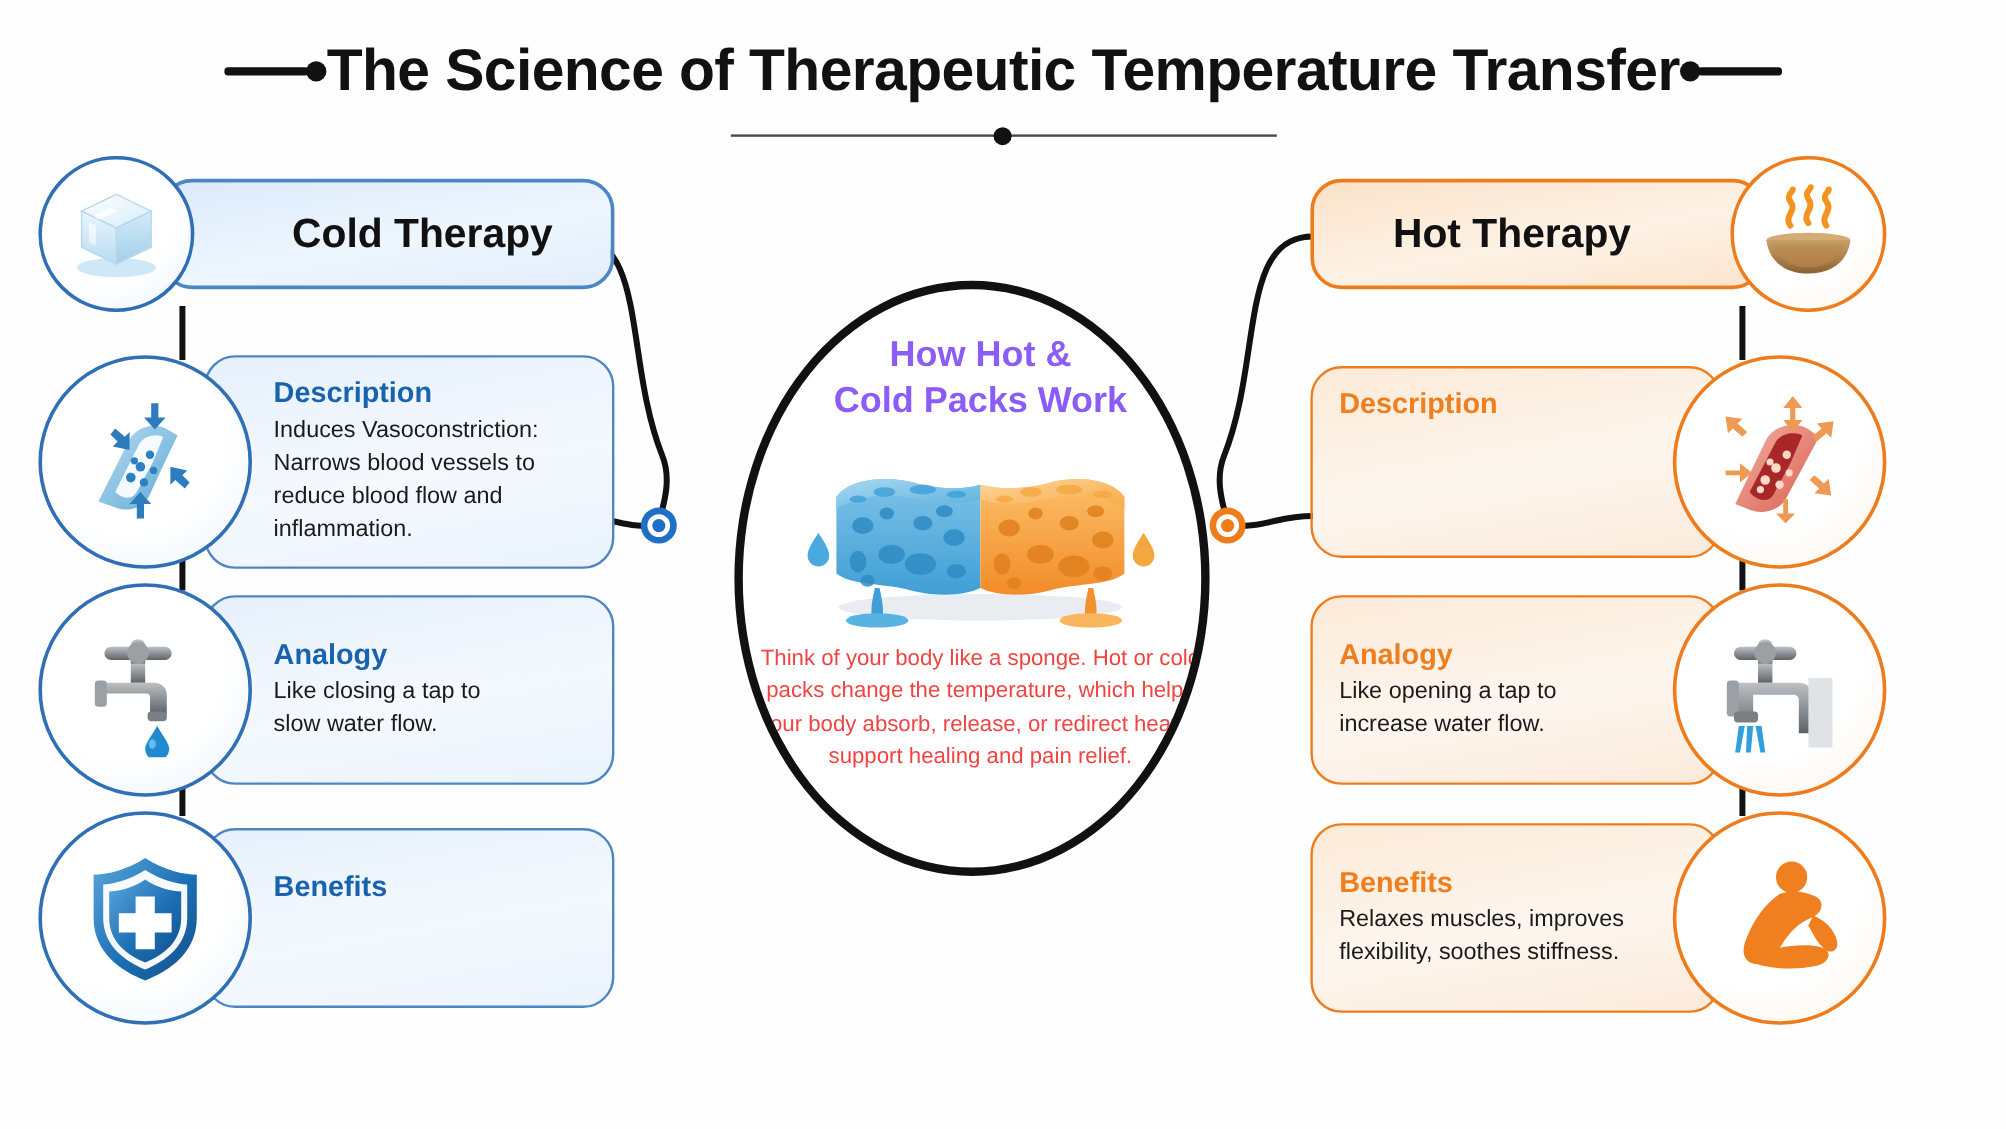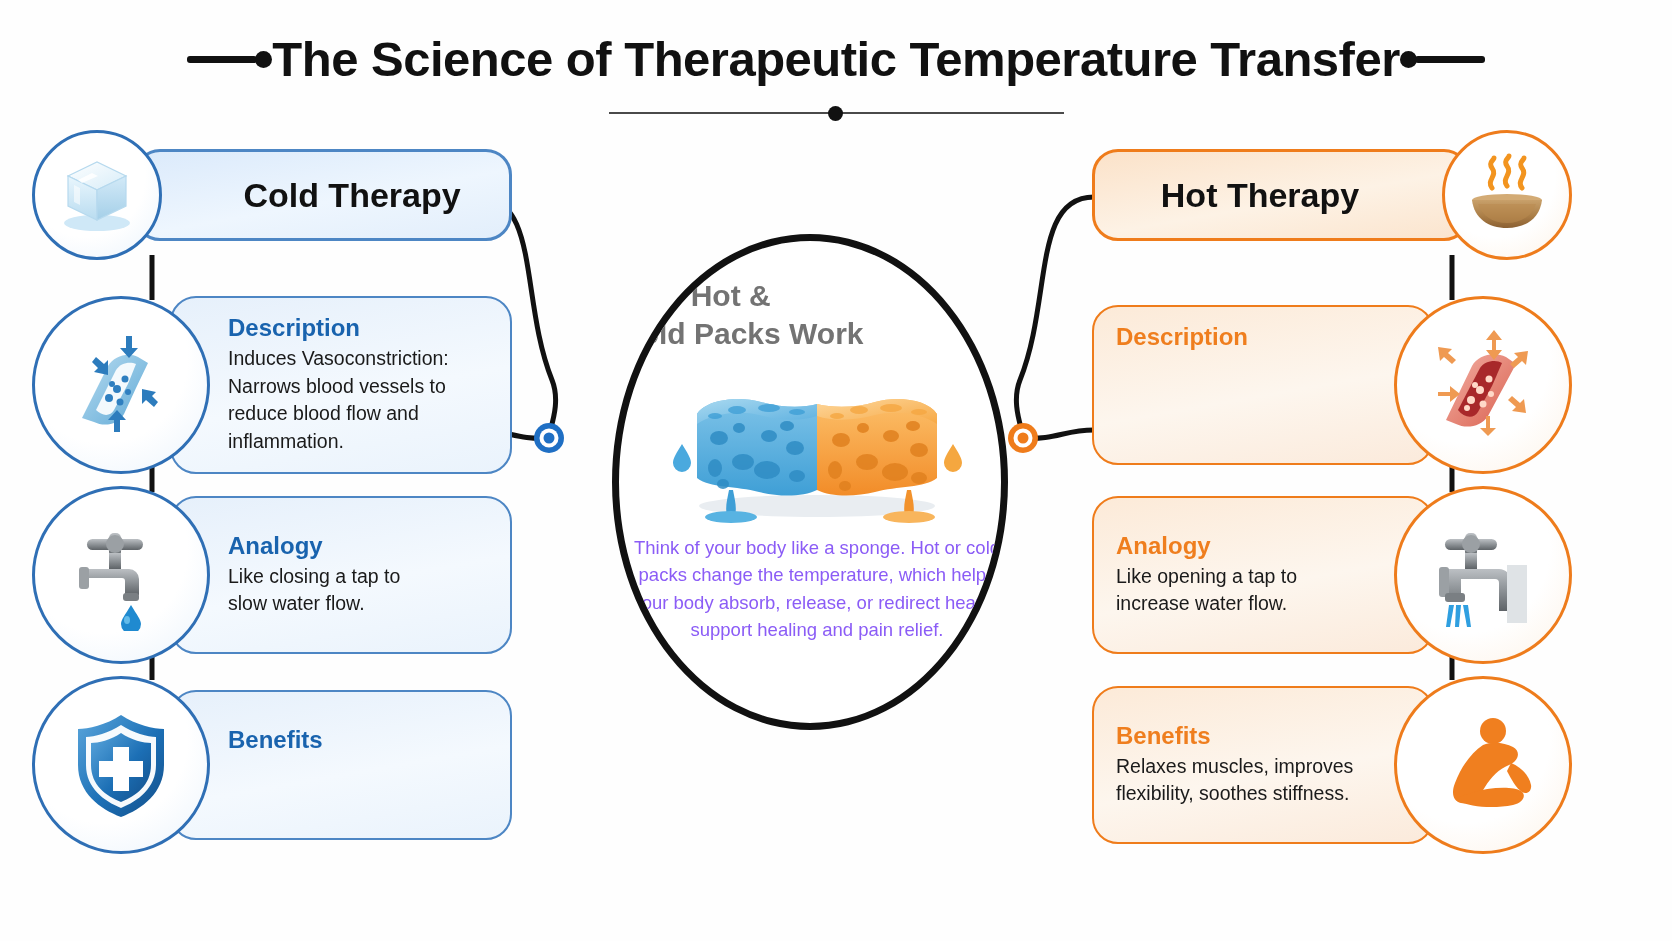--- a/index.html
+++ b/index.html
@@ -61,30 +61,31 @@
     left: 612px; top: 234px;
     width: 396px; height: 496px;
     border: 7px solid #111;
     border-radius: 50%;
     background: #ffffff;
     box-sizing: border-box;
     overflow: hidden;
   }
   #hub-title {
     position: absolute; top: 36px; left: 0; width: 396px;
-    font-size: 30px; font-weight: bold; color: #737373;
+    text-align: center;
+    font-size: 30px; font-weight: bold; color: #8b5cf6;
     line-height: 1.28;
   }
   #hub-sponge {
     position: absolute; top: 125px; left: 0; width: 396px; height: 160px;
   }
   #hub-text {
     position: absolute; top: 293px; left: 12px; width: 372px;
     text-align: center;
-    font-size: 18.5px; color: #8b5cf6; line-height: 1.48;
+    font-size: 18.5px; color: #ef4444; line-height: 1.48;
   }
 
   
   .column { position: absolute; top: 130px; width: 480px; }
   #col-cold { left: 32px; }
   #col-hot  { left: 1092px; }
 
   .card-row {
     position: absolute;
     width: 480px;

